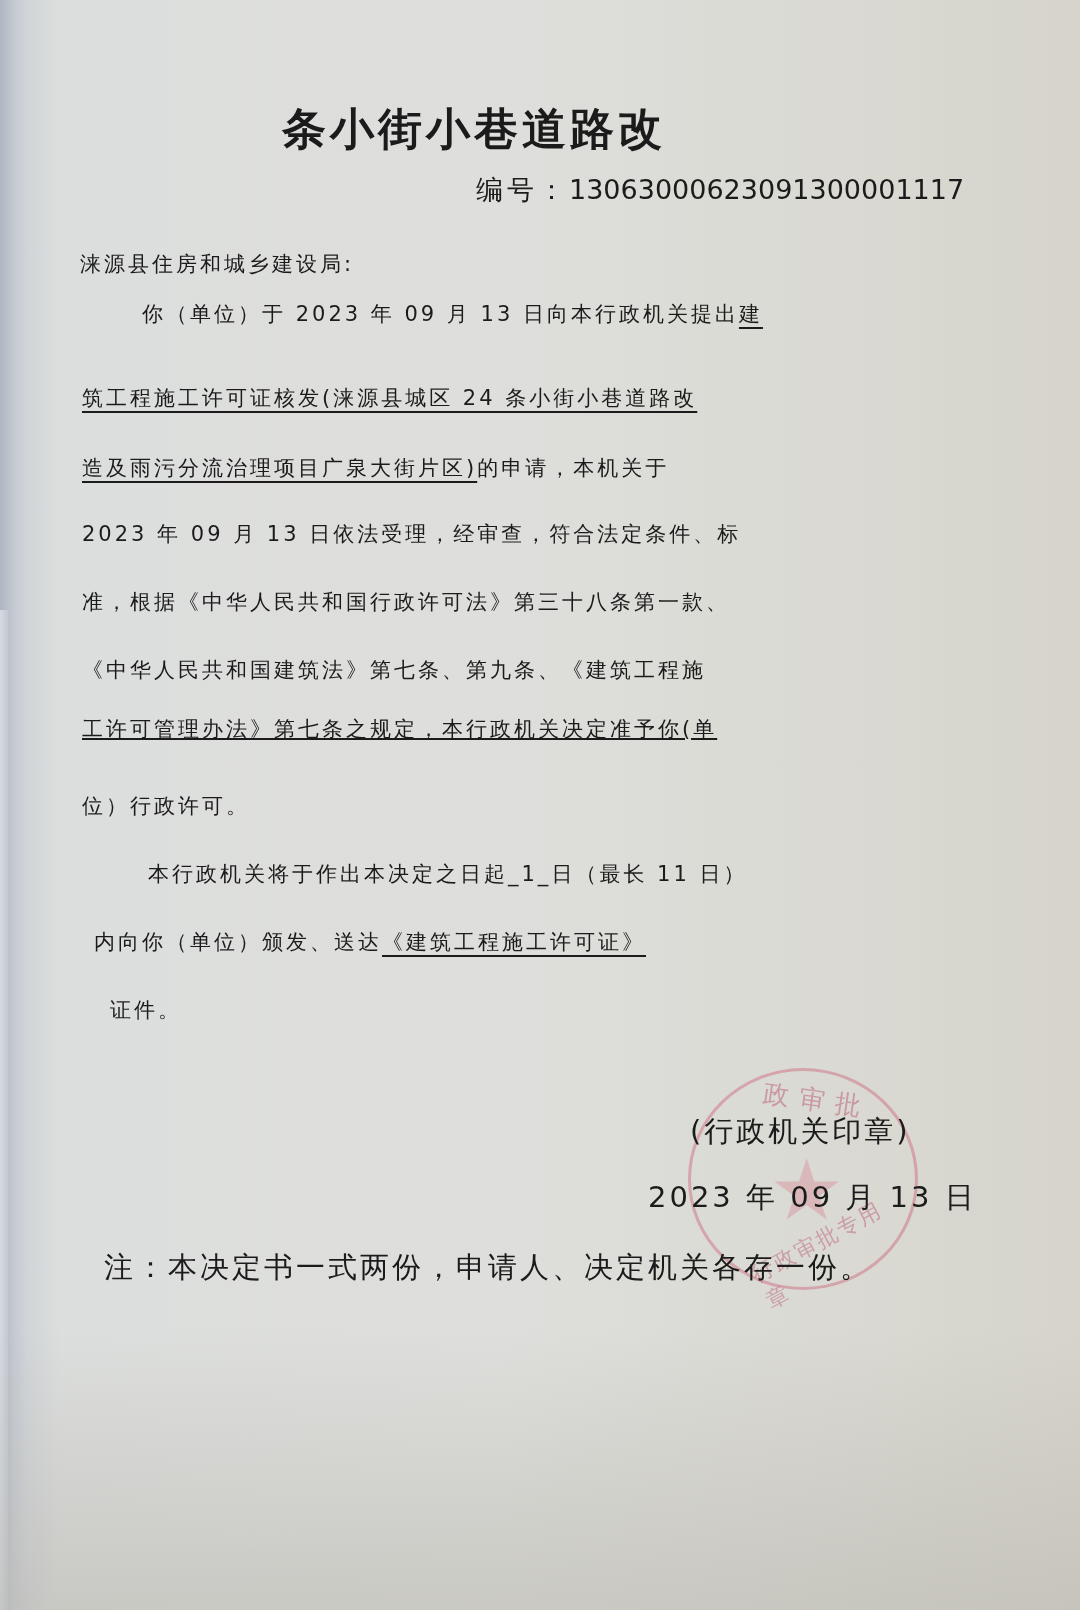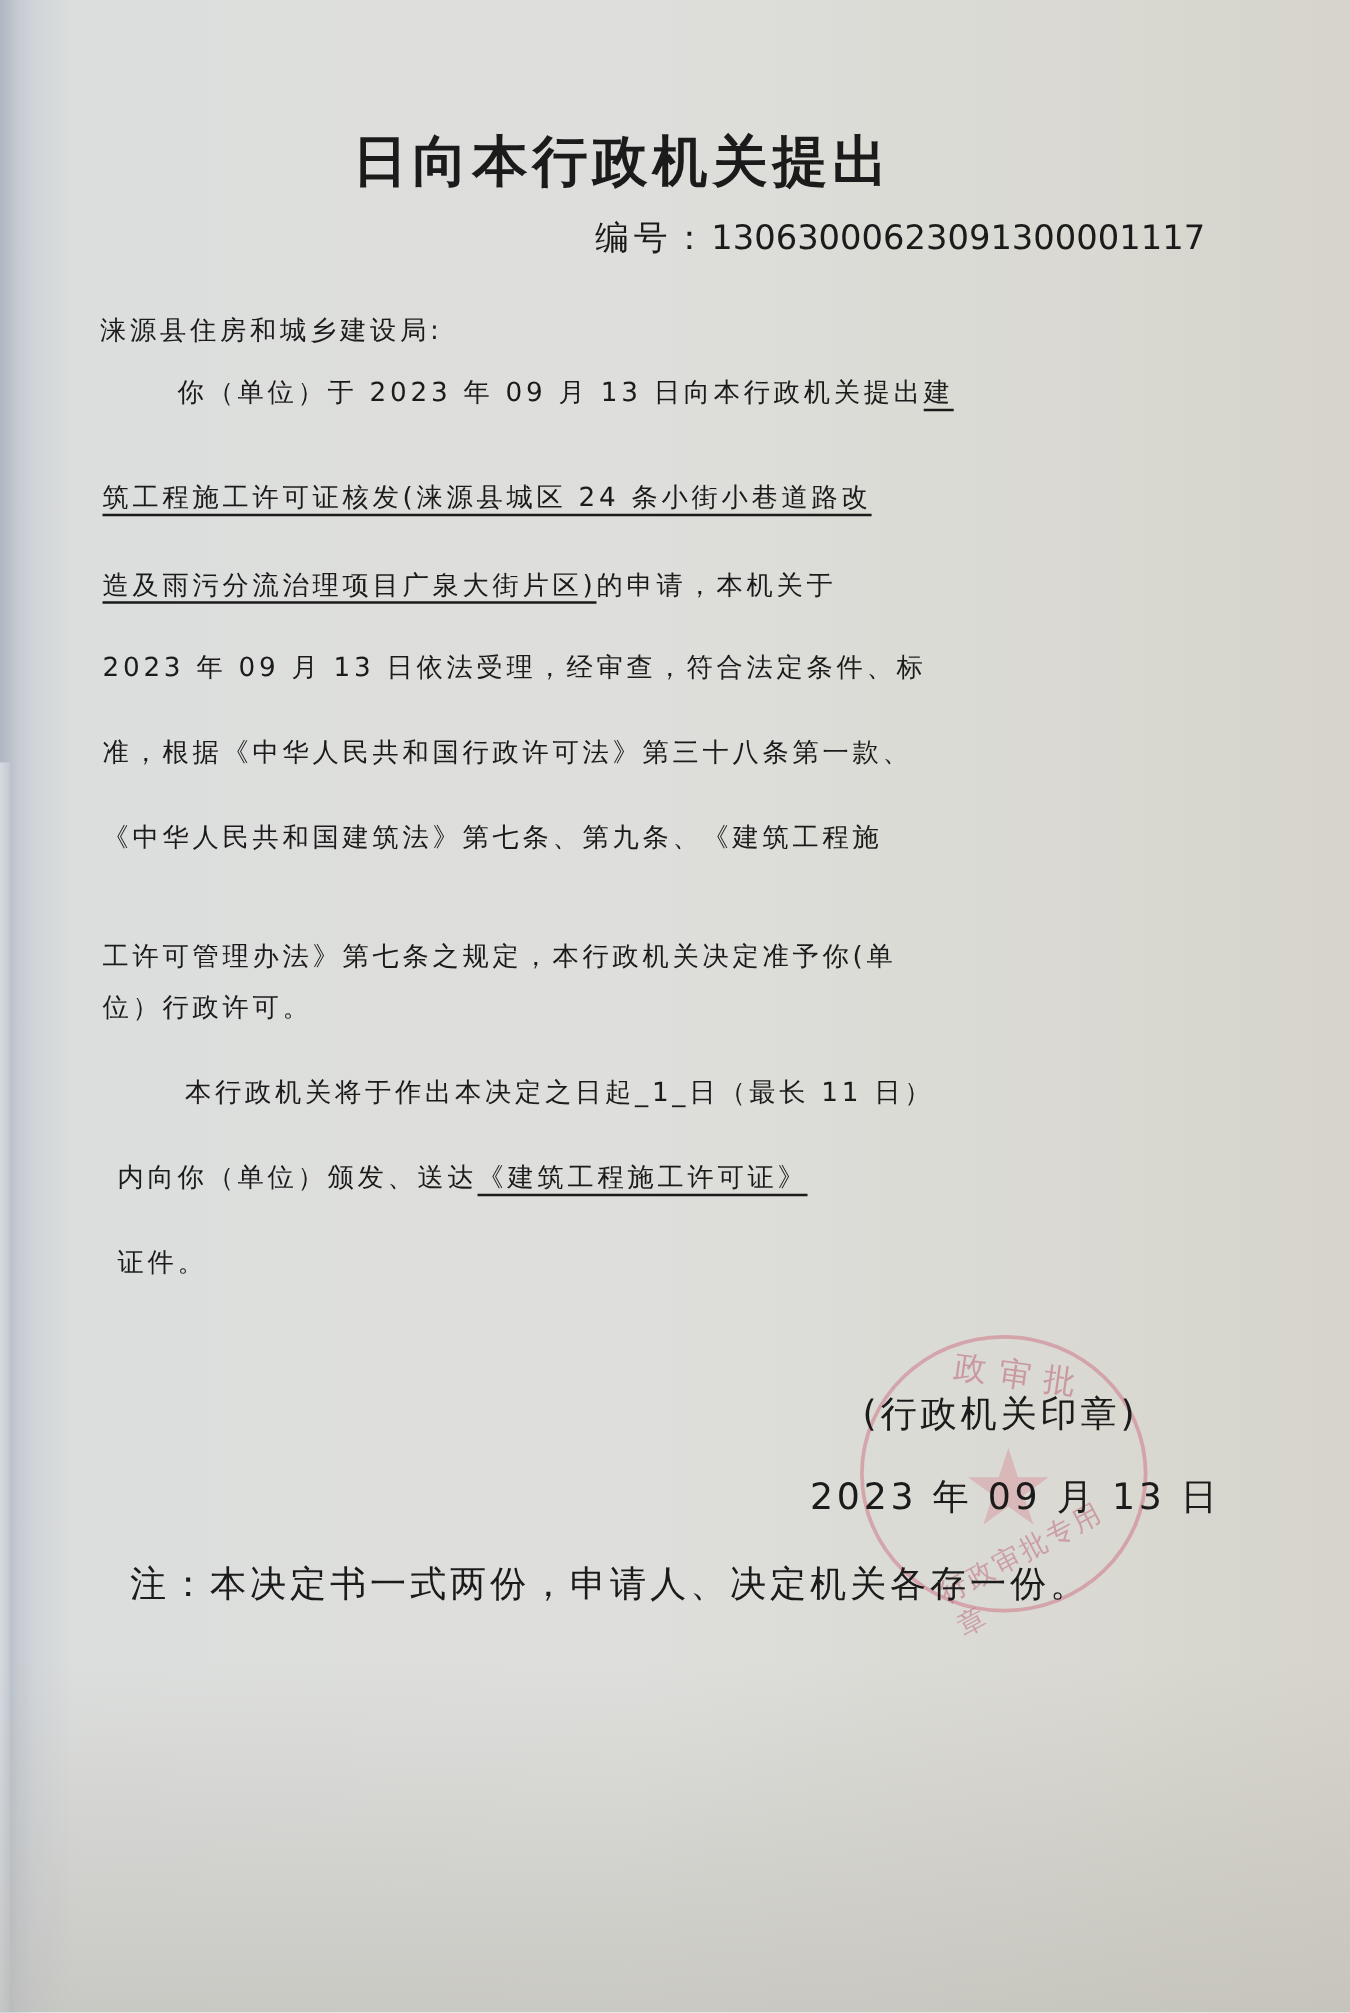--- a/index.html
+++ b/index.html
@@ -62,50 +62,50 @@
       font-family: "DejaVu Sans", "Liberation Sans", sans-serif; letter-spacing: 3px;
     }
   </style>
 </head>
 <body>
 
 <div class="paper-edge"></div>
 <div class="paper-fold"></div>
 <div class="bottom-shade"></div>
 
-<div class="title">日向本行政机关提出</div>
+<div class="title">条小街小巷道路改</div>
 
 <div class="docno">
   <span class="lbl">编号：</span><span>13063000623091300001117</span>
 </div>
 
 <div class="line" style="top:250px; left:80px;">涞源县住房和城乡建设局:</div>
 
 <div class="line" style="top:300px; left:142px;">
   <span>你（单位）于 2023 年 09 月 13 日向本行政机关提出</span><span class="u">建</span>
 </div>
 <div class="line" style="top:384px;">
   <span class="u">筑工程施工许可证核发(涞源县城区 24 条小街小巷道路改</span>
 </div>
 <div class="line" style="top:454px;">
   <span class="u">造及雨污分流治理项目广泉大街片区)</span><span>的申请，本机关于</span>
 </div>
 <div class="line" style="top:520px;">2023 年 09 月 13 日依法受理，经审查，符合法定条件、标</div>
 <div class="line" style="top:588px;">准，根据《中华人民共和国行政许可法》第三十八条第一款、</div>
 <div class="line" style="top:656px;">《中华人民共和国建筑法》第七条、第九条、《建筑工程施</div>
-<div class="line" style="top:751px;">工许可管理办法》第七条之规定，本行政机关决定准予你(单</div>
+<div class="line" style="top:715px;text-decoration:underline;">工许可管理办法》第七条之规定，本行政机关决定准予你(单</div>
 <div class="line" style="top:792px;">位）行政许可。</div>
 
 <div class="line" style="top:860px; left:148px;">
   <span>本行政机关将于作出本决定之日起</span><span>_1_</span><span>日（最长 11 日）</span>
 </div>
 <div class="line" style="top:928px; left:94px;text-align:right;">
   <span>内向你（单位）颁发、送达</span><span class="u">《建筑工程施工许可证》</span>
 </div>
-<div class="line" style="top:996px; left:94px;">证件。</div>
+<div class="line" style="top:996px; left:110px;">证件。</div>
 
 <div class="stamp">
   <div class="stamp-arc">政审批</div>
   <div class="stamp-star">★</div>
   <div class="stamp-bottom">行政审批专用章</div>
 </div>
 
 <div class="sig" style="top:1112px; left:690px;">(行政机关印章)</div>
 <div class="sig" style="top:1178px; left:648px;">2023 年 09 月 13 日</div>
 <div class="sig" style="top:1248px; left:104px;">注：本决定书一式两份，申请人、决定机关各存一份。</div>

